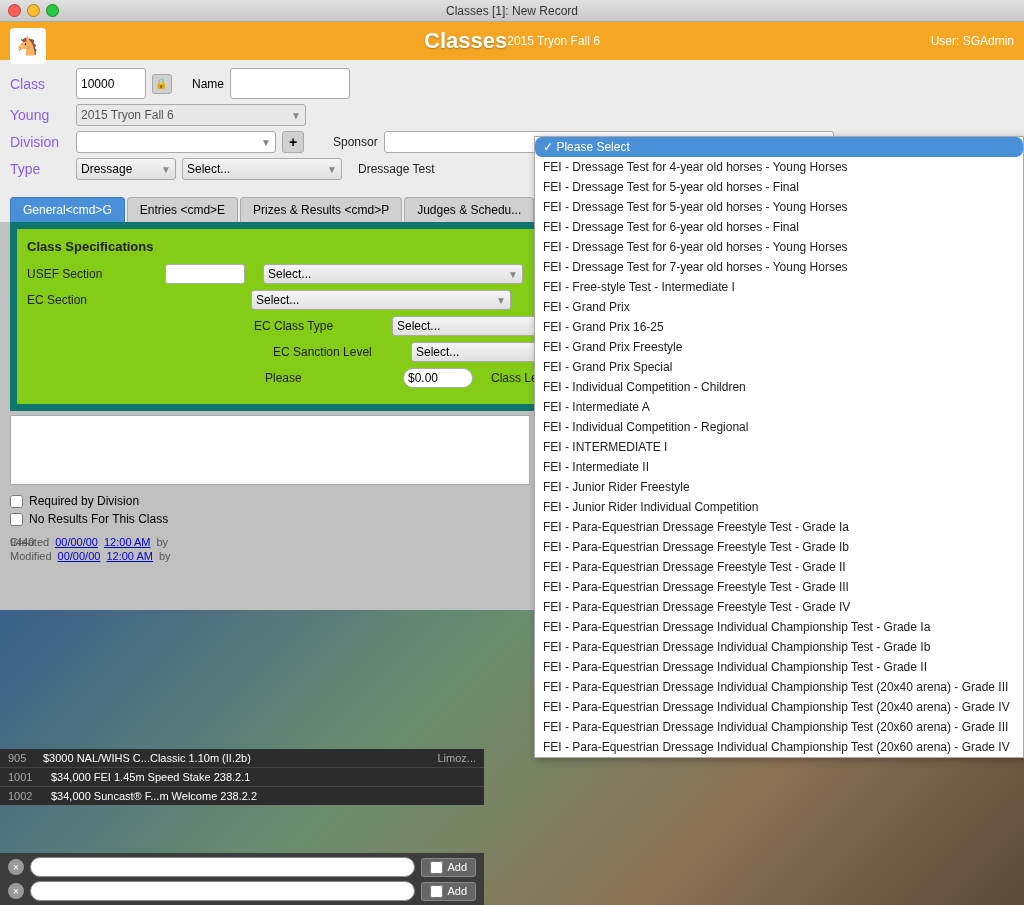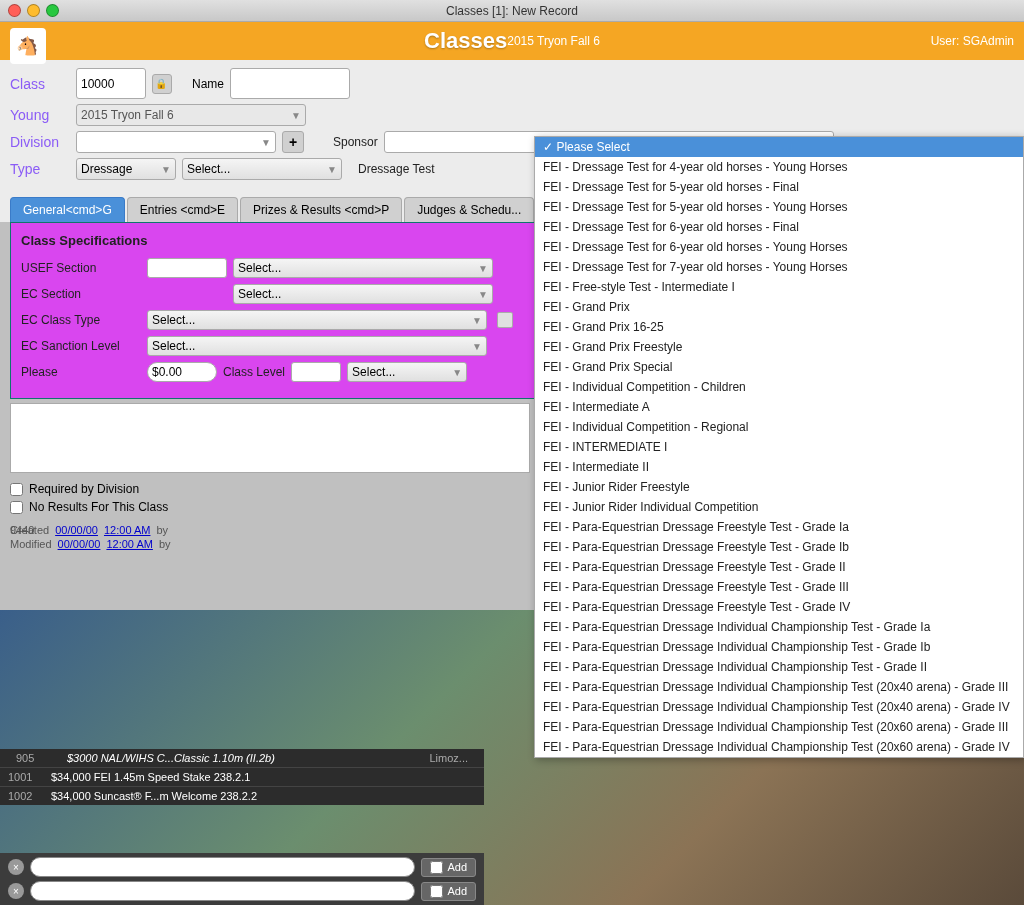--- a/index.html
+++ b/index.html
@@ -156,36 +156,37 @@
       background: #d0d0d0;
     }
     .tab.active {
       background: #4a90d9;
       color: white;
       border-color: #3a7bc8;
     }
 
     
     .specs-panel {
-      background: #d946ef;
-      border: 1px solid #0f766e;
+      background: #84cc16;
+      border: 7px solid #0f766e;
       margin: 0 10px;
       padding: 10px;
     }
     .specs-title {
       font-size: 13px;
       font-weight: bold;
       margin-bottom: 10px;
       color: #222;
     }
     .spec-row {
       display: flex;
       align-items: center;
       margin-bottom: 6px;
-      gap: 6px;
+      gap: 18px;
+      justify-content: center;
     }
     .spec-label {
       width: 120px;
       font-size: 12px;
       color: #222;
       flex-shrink: 0;
     }
     .spec-input {
       height: 20px;
       border: 1px solid #aaa;
@@ -277,20 +278,21 @@
       max-height: 660px;
     }
     .dropdown-item {
       padding: 3px 8px;
       font-size: 12px;
       color: #222;
       cursor: pointer;
       white-space: nowrap;
       overflow: hidden;
       text-overflow: ellipsis;
+      border-radius: 7px;
     }
     .dropdown-item.selected {
       background: #4a90d9;
       color: white;
     }
     .dropdown-item.selected::before {
       content: '✓ ';
     }
 
     
@@ -468,23 +470,23 @@
     <span class="created-link">00/00/00</span>
     <span class="created-link">12:00 AM</span>
     <span>by</span>
   </div>
   <span class="num-9440">9440</span>
 </div>
 
 <div class="desktop-bg"></div>
 
 <div style="position:absolute;bottom:100px;left:0;right:540px;background:#2c2c2c;">
-  <div style="display:flex;padding:3px 16px;gap:16px;font-size:11px;color:white;border-bottom:1px solid #444;">
+  <div style="display:flex;padding:3px 8px;gap:0;font-size:11px;color:white;border-bottom:1px solid #444;">
     <span style="color:#aaa;width:35px;">905</span>
-    <span style="flex:1;font-style:italic;">$3000 NAL/WIHS C...Classic 1.10m (II.2b)</span>
+    <span style="flex:1;">$3000 NAL/WIHS C...Classic 1.10m (II.2b)</span>
     <span style="color:#aaa;">Limoz...</span>
   </div>
   <div style="display:flex;align-items:center;padding:3px 8px;gap:8px;font-size:11px;color:white;border-bottom:1px solid #444;">
     <span style="color:#aaa;width:35px;">1001</span>
     <span style="flex:1;">$34,000 FEI 1.45m Speed Stake 238.2.1</span>
   </div>
   <div style="display:flex;align-items:center;padding:3px 8px;gap:8px;font-size:11px;color:white;">
     <span style="color:#aaa;width:35px;">1002</span>
     <span style="flex:1;">$34,000 Suncast® F...m Welcome 238.2.2</span>
   </div>

